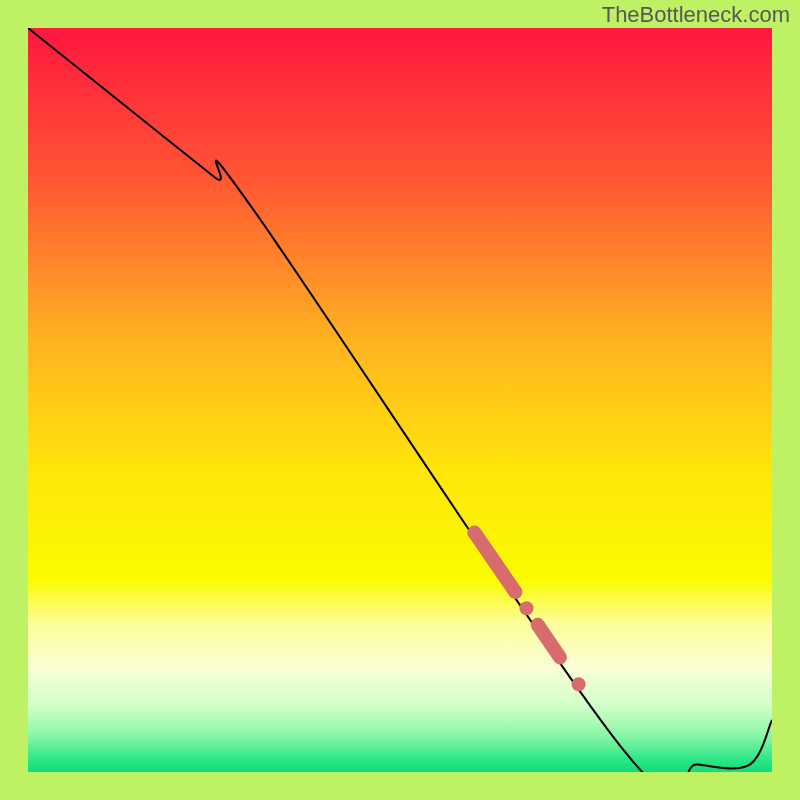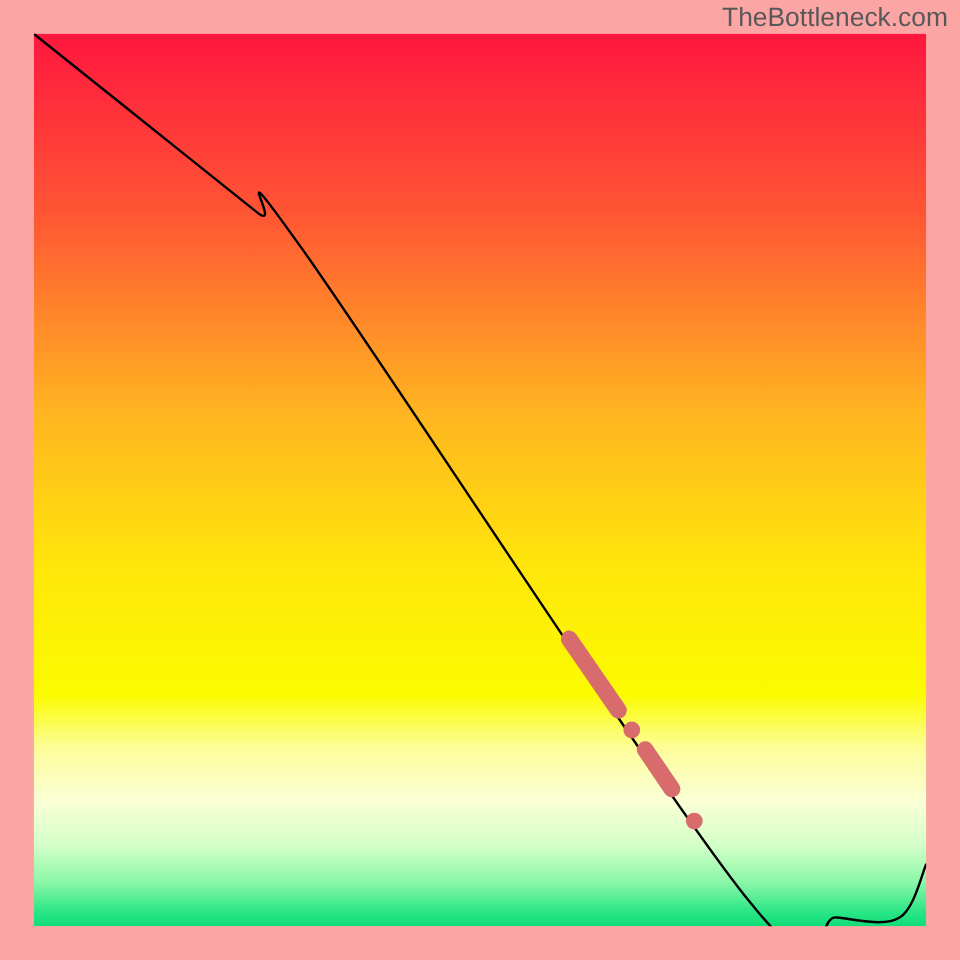--- a/index.html
+++ b/index.html
@@ -8,21 +8,21 @@
     width: 800px;
     height: 800px;
     overflow: hidden;
     background: #000;
     font-family: Arial, Helvetica, sans-serif;
   }
   .frame {
     position: relative;
     width: 800px;
     height: 800px;
-    background: #fca5a5;
+    background: #bef264;
   }
   .watermark {
     position: absolute;
     top: 2px;
     right: 10px;
     color: #585858;
     font-size: 22px;
     font-weight: 400;
     letter-spacing: 0px;
     z-index: 5;

